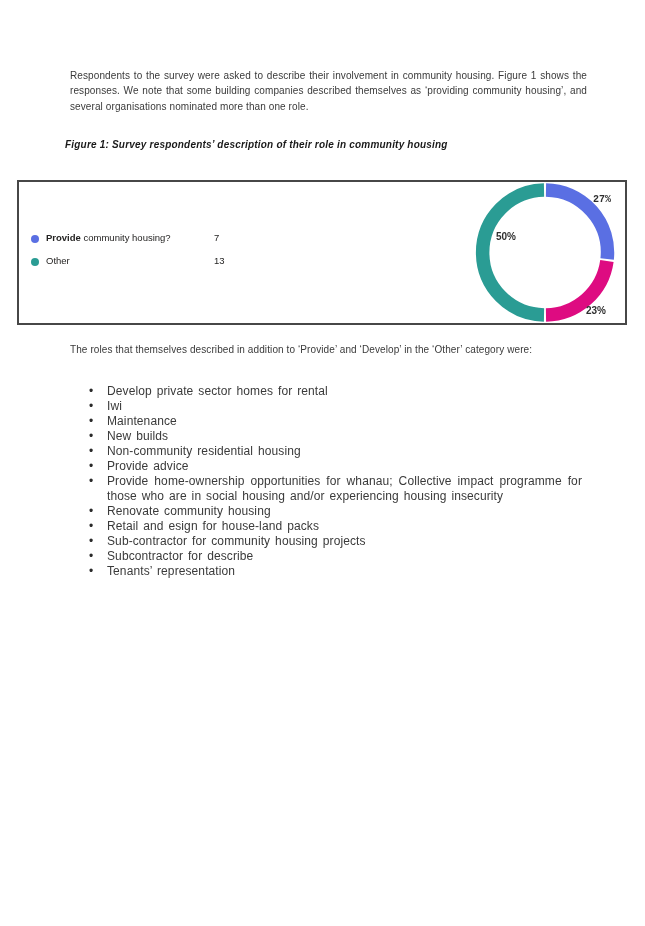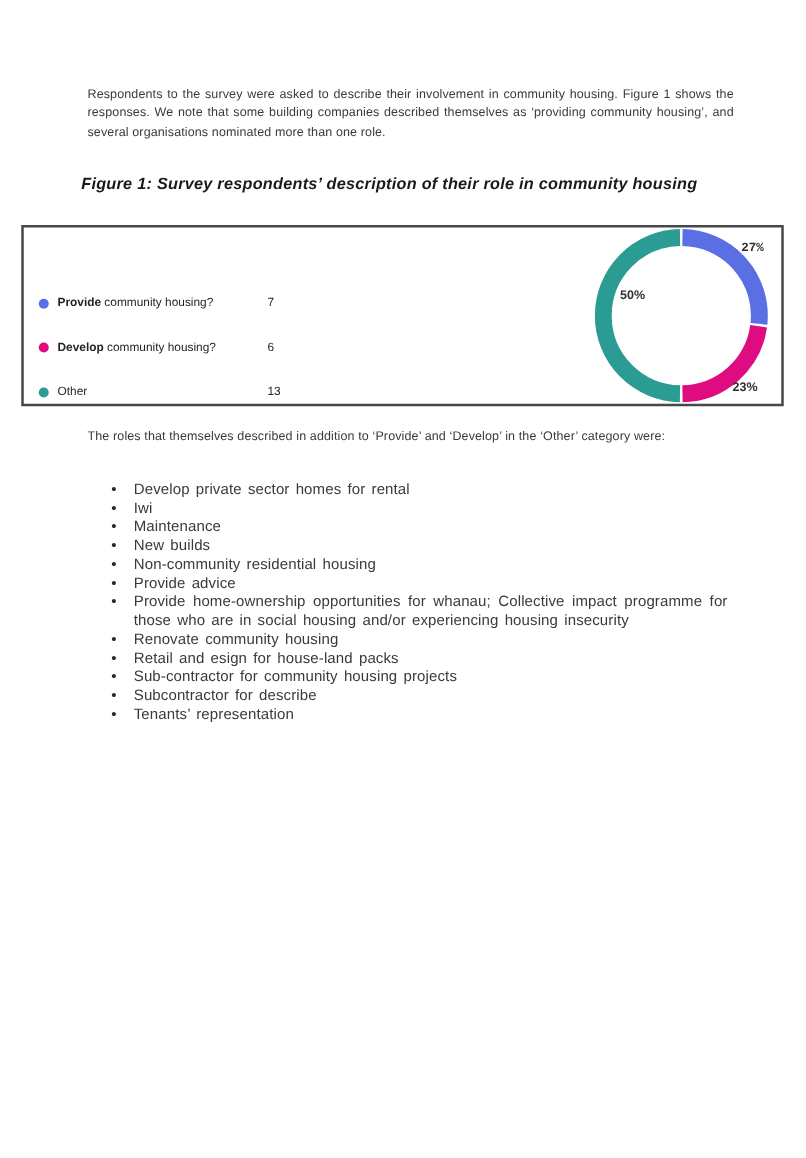--- a/index.html
+++ b/index.html
@@ -23,21 +23,21 @@
     text-align:justify;
     color:#3a3a3a;
   }
   #p1{top:63px;}
   #p2{top:337px;}
   .caption{
     position:absolute;
     left:65px;
     top:139px;
     margin:0;
-    font-size:13px;
+    font-size:10px;
     font-weight:bold;
     font-style:italic;
     letter-spacing:0.2px;
     color:#1a1a1a;
   }
   .chartbox{
     position:absolute;
     left:17px;
     top:180px;
     width:606px;
@@ -48,24 +48,23 @@
   .legend{
     position:absolute;
     left:12px;
     top:37px;
     width:220px;
   }
   .lrow{
     position:relative;
     height:23.5px;
     display:flex;
-    align-items:center;
+    align-items:flex-end;
     font-size:9.5px;
     color:#252423;
-    margin-top:12px;
   }
   .ldot{
     width:8px;height:8px;border-radius:50%;
     flex:none;
     margin-right:7px;
     background:#888;
   }
   .lbold{font-weight:bold;}
   .lval{
     position:absolute;
@@ -119,25 +118,20 @@
 
   <div class="chartbox">
 
     <div class="legend">
       <div class="lrow">
         <span class="ldot" style="background: rgb(90, 111, 227);"></span>
         <span><span class="lbold">Provide</span><span> community housing?</span></span>
         <span class="lval">7</span>
       </div>
       <div class="lrow">
-        <span class="ldot" style="background: rgb(222, 11, 129);"></span>
-        <span><span class="lbold">Develop</span><span> community housing?</span></span>
-        <span class="lval">6</span>
-      </div>
-      <div class="lrow">
         <span class="ldot" style="background: rgb(42, 156, 148);"></span>
         <span><span class="lbold"></span><span>Other</span></span>
         <span class="lval">13</span>
       </div>
     </div>
 
     <svg id="donut" width="606" height="141" viewBox="0 0 606 141">
         <path d="M 526.98 8.01 A 62.5 62.5 0 0 1 588.15 77.06" fill="none" stroke="#5A6FE3" stroke-width="13.5"></path>
         <path d="M 587.92 79.01 A 62.5 62.5 0 0 1 526.98 132.99" fill="none" stroke="#DE0B81" stroke-width="13.5"></path>
         <path d="M 525.02 132.99 A 62.5 62.5 0 0 1 525.02 8.01" fill="none" stroke="#2A9C94" stroke-width="13.5"></path>

